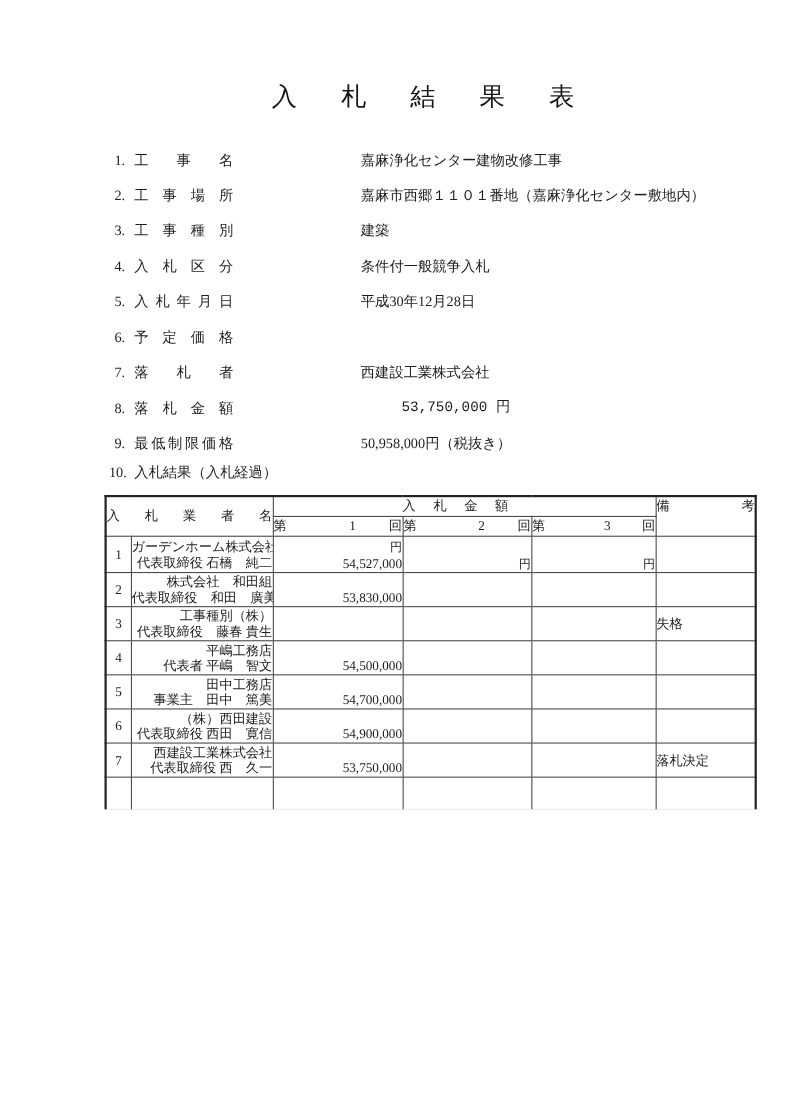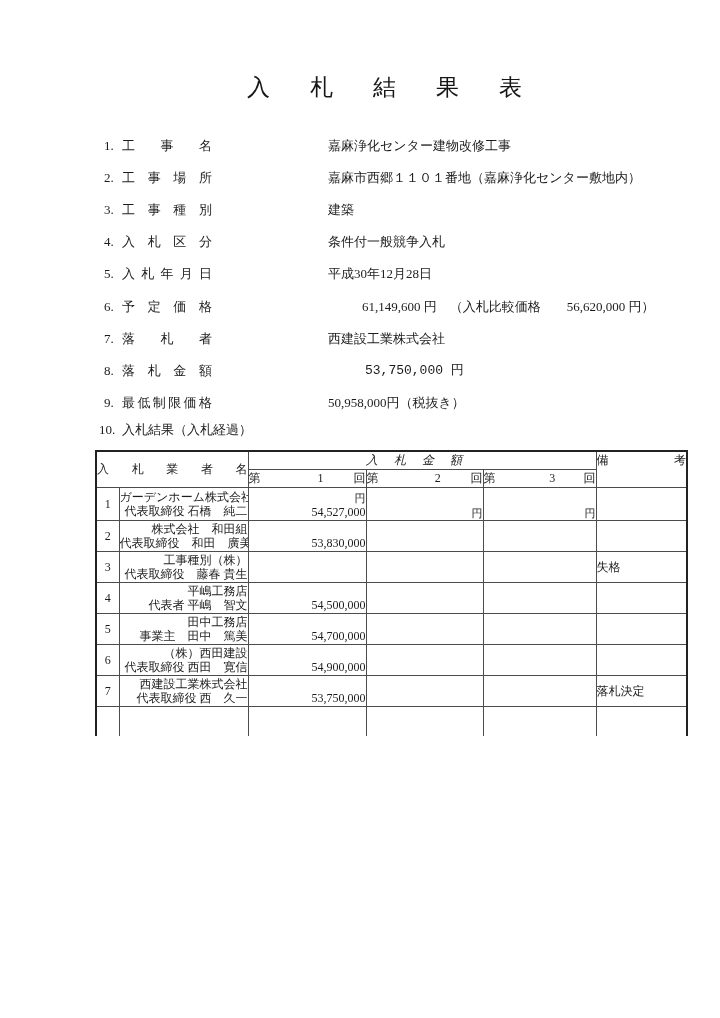--- a/index.html
+++ b/index.html
@@ -83,21 +83,20 @@
   th.bidder-h {
     text-align: justify;
     text-align-last: justify;
     padding: 0 12px 0 28px;
     vertical-align: middle;
   }
   th.amount-h {
     letter-spacing: 16px;
     padding-left: 16px;
     vertical-align: middle;
-    font-style: italic;
   }
   th.round-h {
     text-align: justify;
     text-align-last: justify;
     padding: 0 11px;
     vertical-align: middle;
   }
   th.note-h {
     text-align: justify;
     text-align-last: justify;
@@ -185,21 +184,20 @@
       <span class="value">条件付一般競争入札</span>
     </div>
     <div class="item" style="top:265px">
       <span class="no">5.</span>
       <span class="label">入札年月日</span>
       <span class="value">平成30年12月28日</span>
     </div>
     <div class="item" style="top:298px">
       <span class="no">6.</span>
       <span class="label">予定価格</span>
-      <span class="value v6">61,149,600 円　（入札比較価格　　56,620,000 円）</span>
     </div>
     <div class="item" style="top:330px">
       <span class="no">7.</span>
       <span class="label">落札者</span>
       <span class="value">西建設工業株式会社</span>
     </div>
     <div class="item" style="top:362px">
       <span class="no">8.</span>
       <span class="label">落札金額</span>
       <span class="value v8">53,750,000 円</span>

